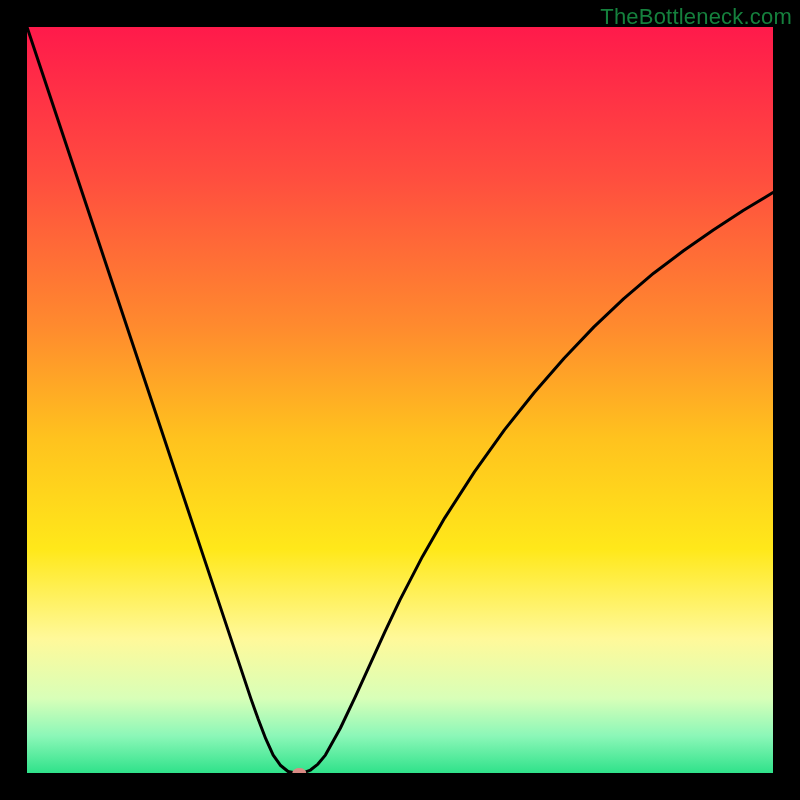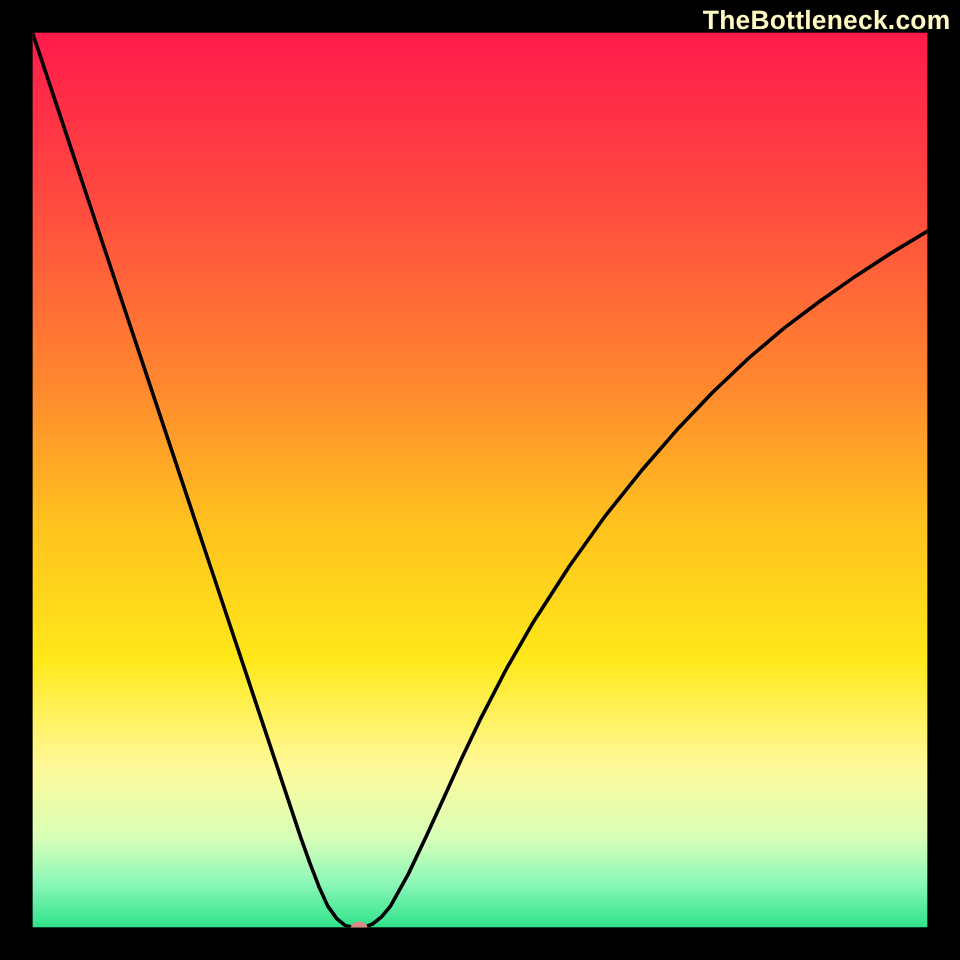--- a/index.html
+++ b/index.html
@@ -23,23 +23,23 @@
     position: absolute;
     left: 0;
     top: 0;
     width: 746px;
     height: 746px;
   }
   .watermark {
     position: absolute;
     top: 4px;
     right: 8px;
-    color: #fef9c3;
+    color: #15803d;
     font-size: 22px;
-    font-weight: 700;
+    font-weight: 400;
     letter-spacing: 0.2px;
     user-select: none;
   }
 </style>
 </head>
 <body>
 
 <div class="frame">
   <svg class="plot" viewBox="0 0 746 746" preserveAspectRatio="none">
     <defs>

